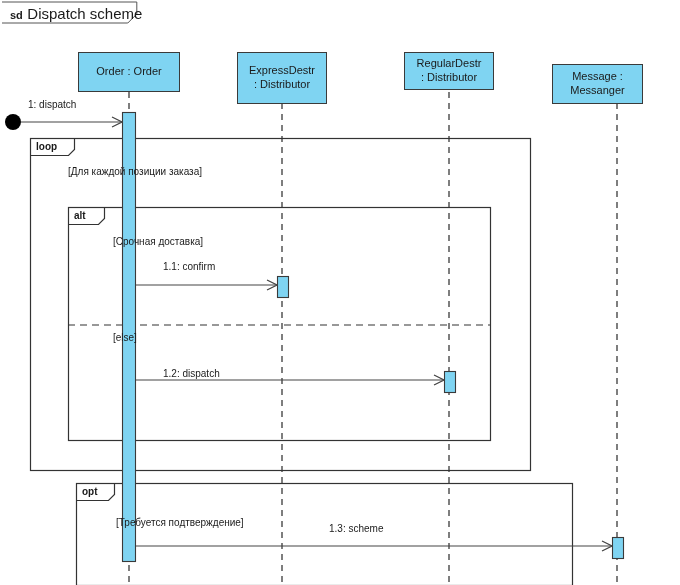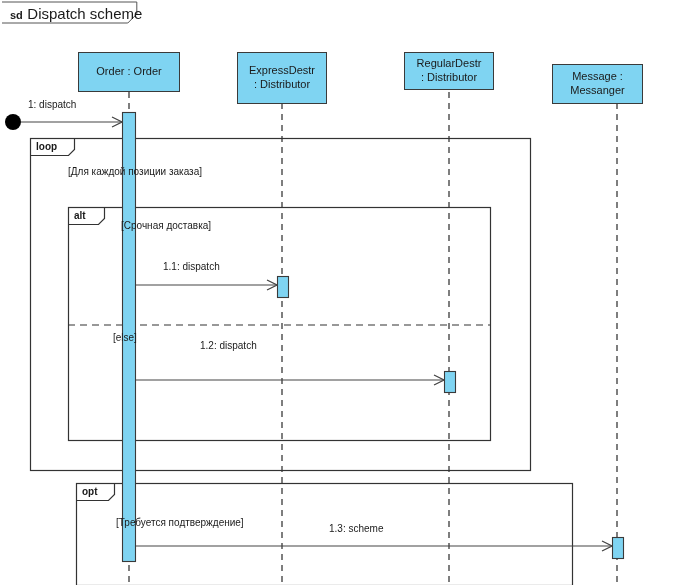--- a/index.html
+++ b/index.html
@@ -133,26 +133,26 @@
       <div class="lifeline-box" style="left: 552px; top: 52px; width: 91px; height: 40px; margin-top: 12px;">
         <span>Message :</span>
         <span>Messanger</span>
       </div>
     </div>
 
   <div id="fragment-texts">
       <div class="txt frag-op" style="left: 36px; top: 141px;">loop</div>
       <div class="txt guard" style="left: 68px; top: 166px;">[Для каждой позиции заказа]</div>
       <div class="txt frag-op" style="left: 74px; top: 210px;">alt</div>
-      <div class="txt guard" style="left: 113px; top: 220px; margin-left: 8px;">[Срочная доставка]</div>
+      <div class="txt guard" style="left: 113px; top: 236px;">[Срочная доставка]</div>
       <div class="txt guard" style="left: 113px; top: 332px;">[else]</div>
       <div class="txt frag-op" style="left: 82px; top: 486px;">opt</div>
       <div class="txt guard" style="left: 116px; top: 517px;">[Требуется подтверждение]</div>
     </div>
 
   <div id="message-texts">
       <div class="txt msg-label" style="left: 28px; top: 99px;">1: dispatch</div>
-      <div class="txt msg-label" style="left: 163px; top: 261px;">1.1: dispatch</div>
-      <div class="txt msg-label" style="left: 163px; top: 340px; margin-left: 37px;">1.2: dispatch</div>
+      <div class="txt msg-label" style="left: 163px; top: 261px;">1.1: confirm</div>
+      <div class="txt msg-label" style="left: 163px; top: 368px;">1.2: dispatch</div>
       <div class="txt msg-label" style="left: 329px; top: 523px;">1.3: scheme</div>
     </div>
 
 </div>
 
 </body></html>

